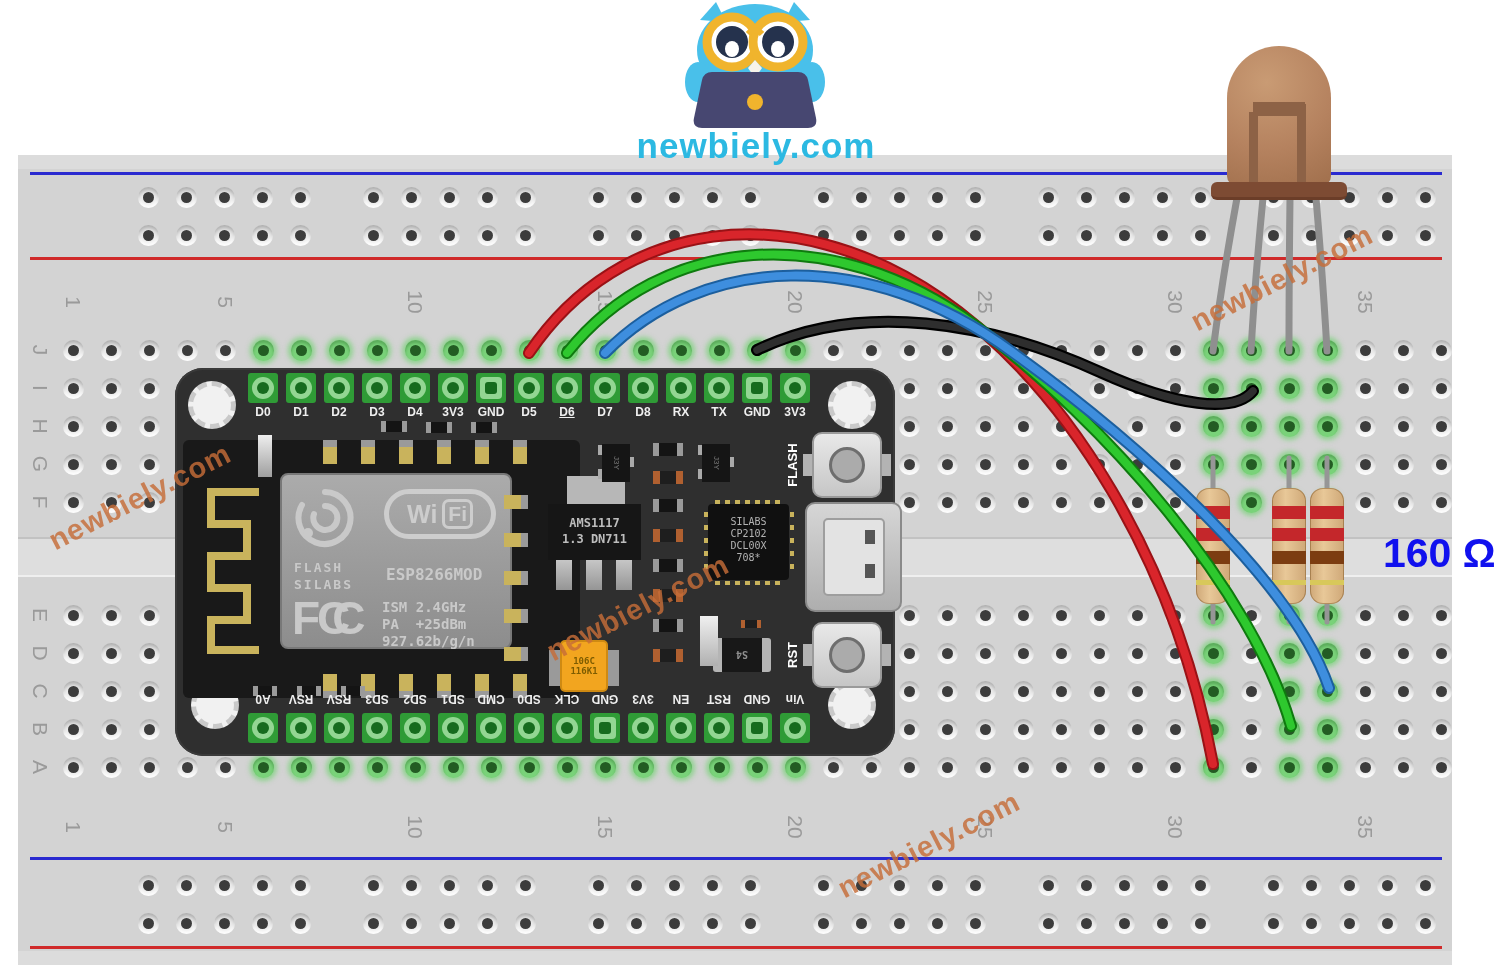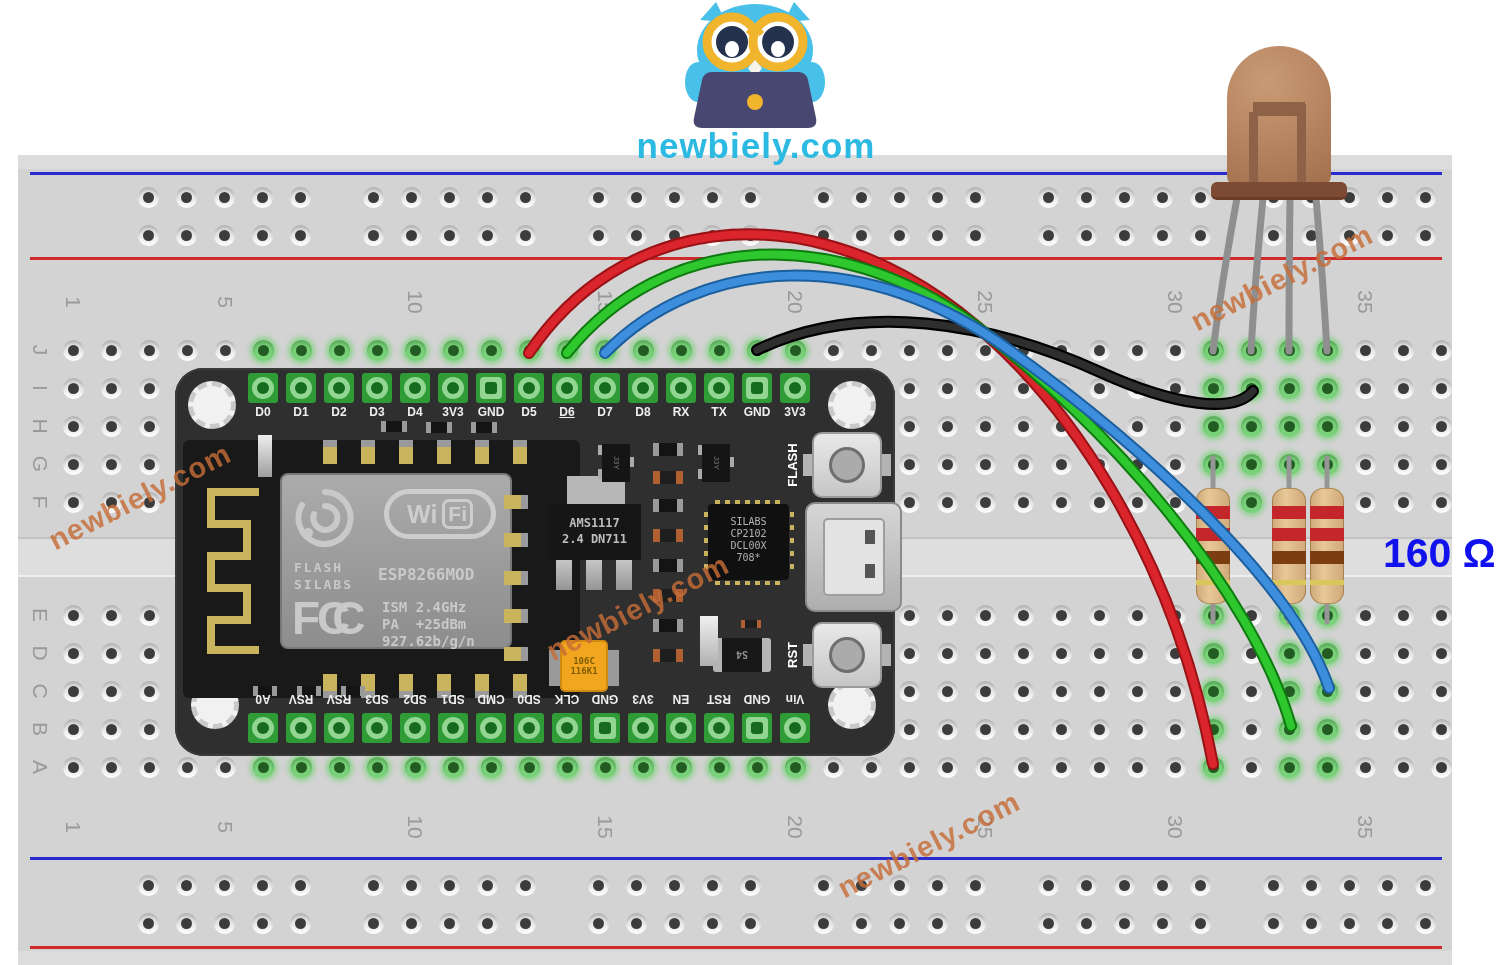--- a/index.html
+++ b/index.html
@@ -35,21 +35,21 @@
               background:linear-gradient(#ababab,#8d8d8d);border:2px solid #787878;border-radius:8px;box-sizing:border-box;}
   .castel-v{position:absolute;width:14px;height:24px;background:linear-gradient(#9a9a9a 0 30%,#c9b35c 30% 100%);}
   .castel-vb{position:absolute;width:14px;height:24px;background:linear-gradient(#c9b35c 0 70%,#9a9a9a 70% 100%);}
   .castel-h{position:absolute;width:24px;height:14px;background:linear-gradient(90deg,#c9b35c 0 70%,#9a9a9a 70% 100%);}
   .wifi-pill{position:absolute;left:102px;top:14px;width:112px;height:50px;border:5px solid #cdcdcd;border-radius:26px;
              color:#cdcdcd;display:flex;align-items:center;justify-content:center;gap:5px;
              font-weight:bold;font-size:25px;box-sizing:border-box;}
   .wifi-fi{border:3px solid #cdcdcd;border-radius:7px;padding:0 3px;font-size:21px;}
   .mv{position:absolute;left:12px;top:84px;color:#c9c9c9;font:bold 13px "DejaVu Sans Mono",monospace;
       letter-spacing:2px;line-height:17px;}
-  .modname{position:absolute;left:96px;top:90px;color:#c9c9c9;font:bold 16px "DejaVu Sans Mono",monospace;}
+  .modname{position:absolute;left:104px;top:90px;color:#c9c9c9;font:bold 16px "DejaVu Sans Mono",monospace;}
   .fcc{position:absolute;left:10px;top:116px;color:#c9c9c9;font-weight:bold;font-size:46px;letter-spacing:-3px;}
   .fcc .c2{margin-left:-15px;}
   .specs{position:absolute;left:100px;top:124px;color:#c9c9c9;font:bold 14px "DejaVu Sans Mono",monospace;line-height:17px;}
   .specs span{display:block;white-space:pre;}
   #ams-tab{position:absolute;left:392px;top:108px;width:58px;height:30px;background:#b7b7b7;}
   #ams-body{position:absolute;left:373px;top:136px;width:93px;height:56px;background:#161616;color:#bdbdbd;
             font:bold 12px "DejaVu Sans Mono",monospace;text-align:center;padding-top:11px;line-height:16px;box-sizing:border-box;}
   .ams-leg{position:absolute;width:16px;height:30px;background:linear-gradient(#c6c6c6,#959595);}
   #cp2102{position:absolute;left:533px;top:136px;width:81px;height:76px;background:#101010;border-radius:4px;
           color:#b3b3b3;font:10px "DejaVu Sans Mono",monospace;text-align:center;padding-top:12px;line-height:12px;box-sizing:border-box;}
@@ -725,21 +725,21 @@
         <span class="castel-h" style="left: 321px; top: 55px;"></span>
         <span class="castel-h" style="left: 321px; top: 93px;"></span>
         <span class="castel-h" style="left: 321px; top: 131px;"></span>
         <span class="castel-h" style="left: 321px; top: 169px;"></span>
         <span class="castel-h" style="left: 321px; top: 207px;"></span>
       </div>
 
     <div id="ams-tab"></div>
     <div id="ams-body">
       <span>AMS1117</span><br>
-      <span>2.4  DN711</span>
+      <span>1.3  DN711</span>
     </div>
     <span class="ams-leg" style="left:381px;top:192px;"></span>
     <span class="ams-leg" style="left:411px;top:192px;"></span>
     <span class="ams-leg" style="left:441px;top:192px;"></span>
 
     <div id="cp2102">
       <span>SILABS</span>
       <span>CP2102</span>
       <span>DCL00X</span>
       <span>708*</span>

